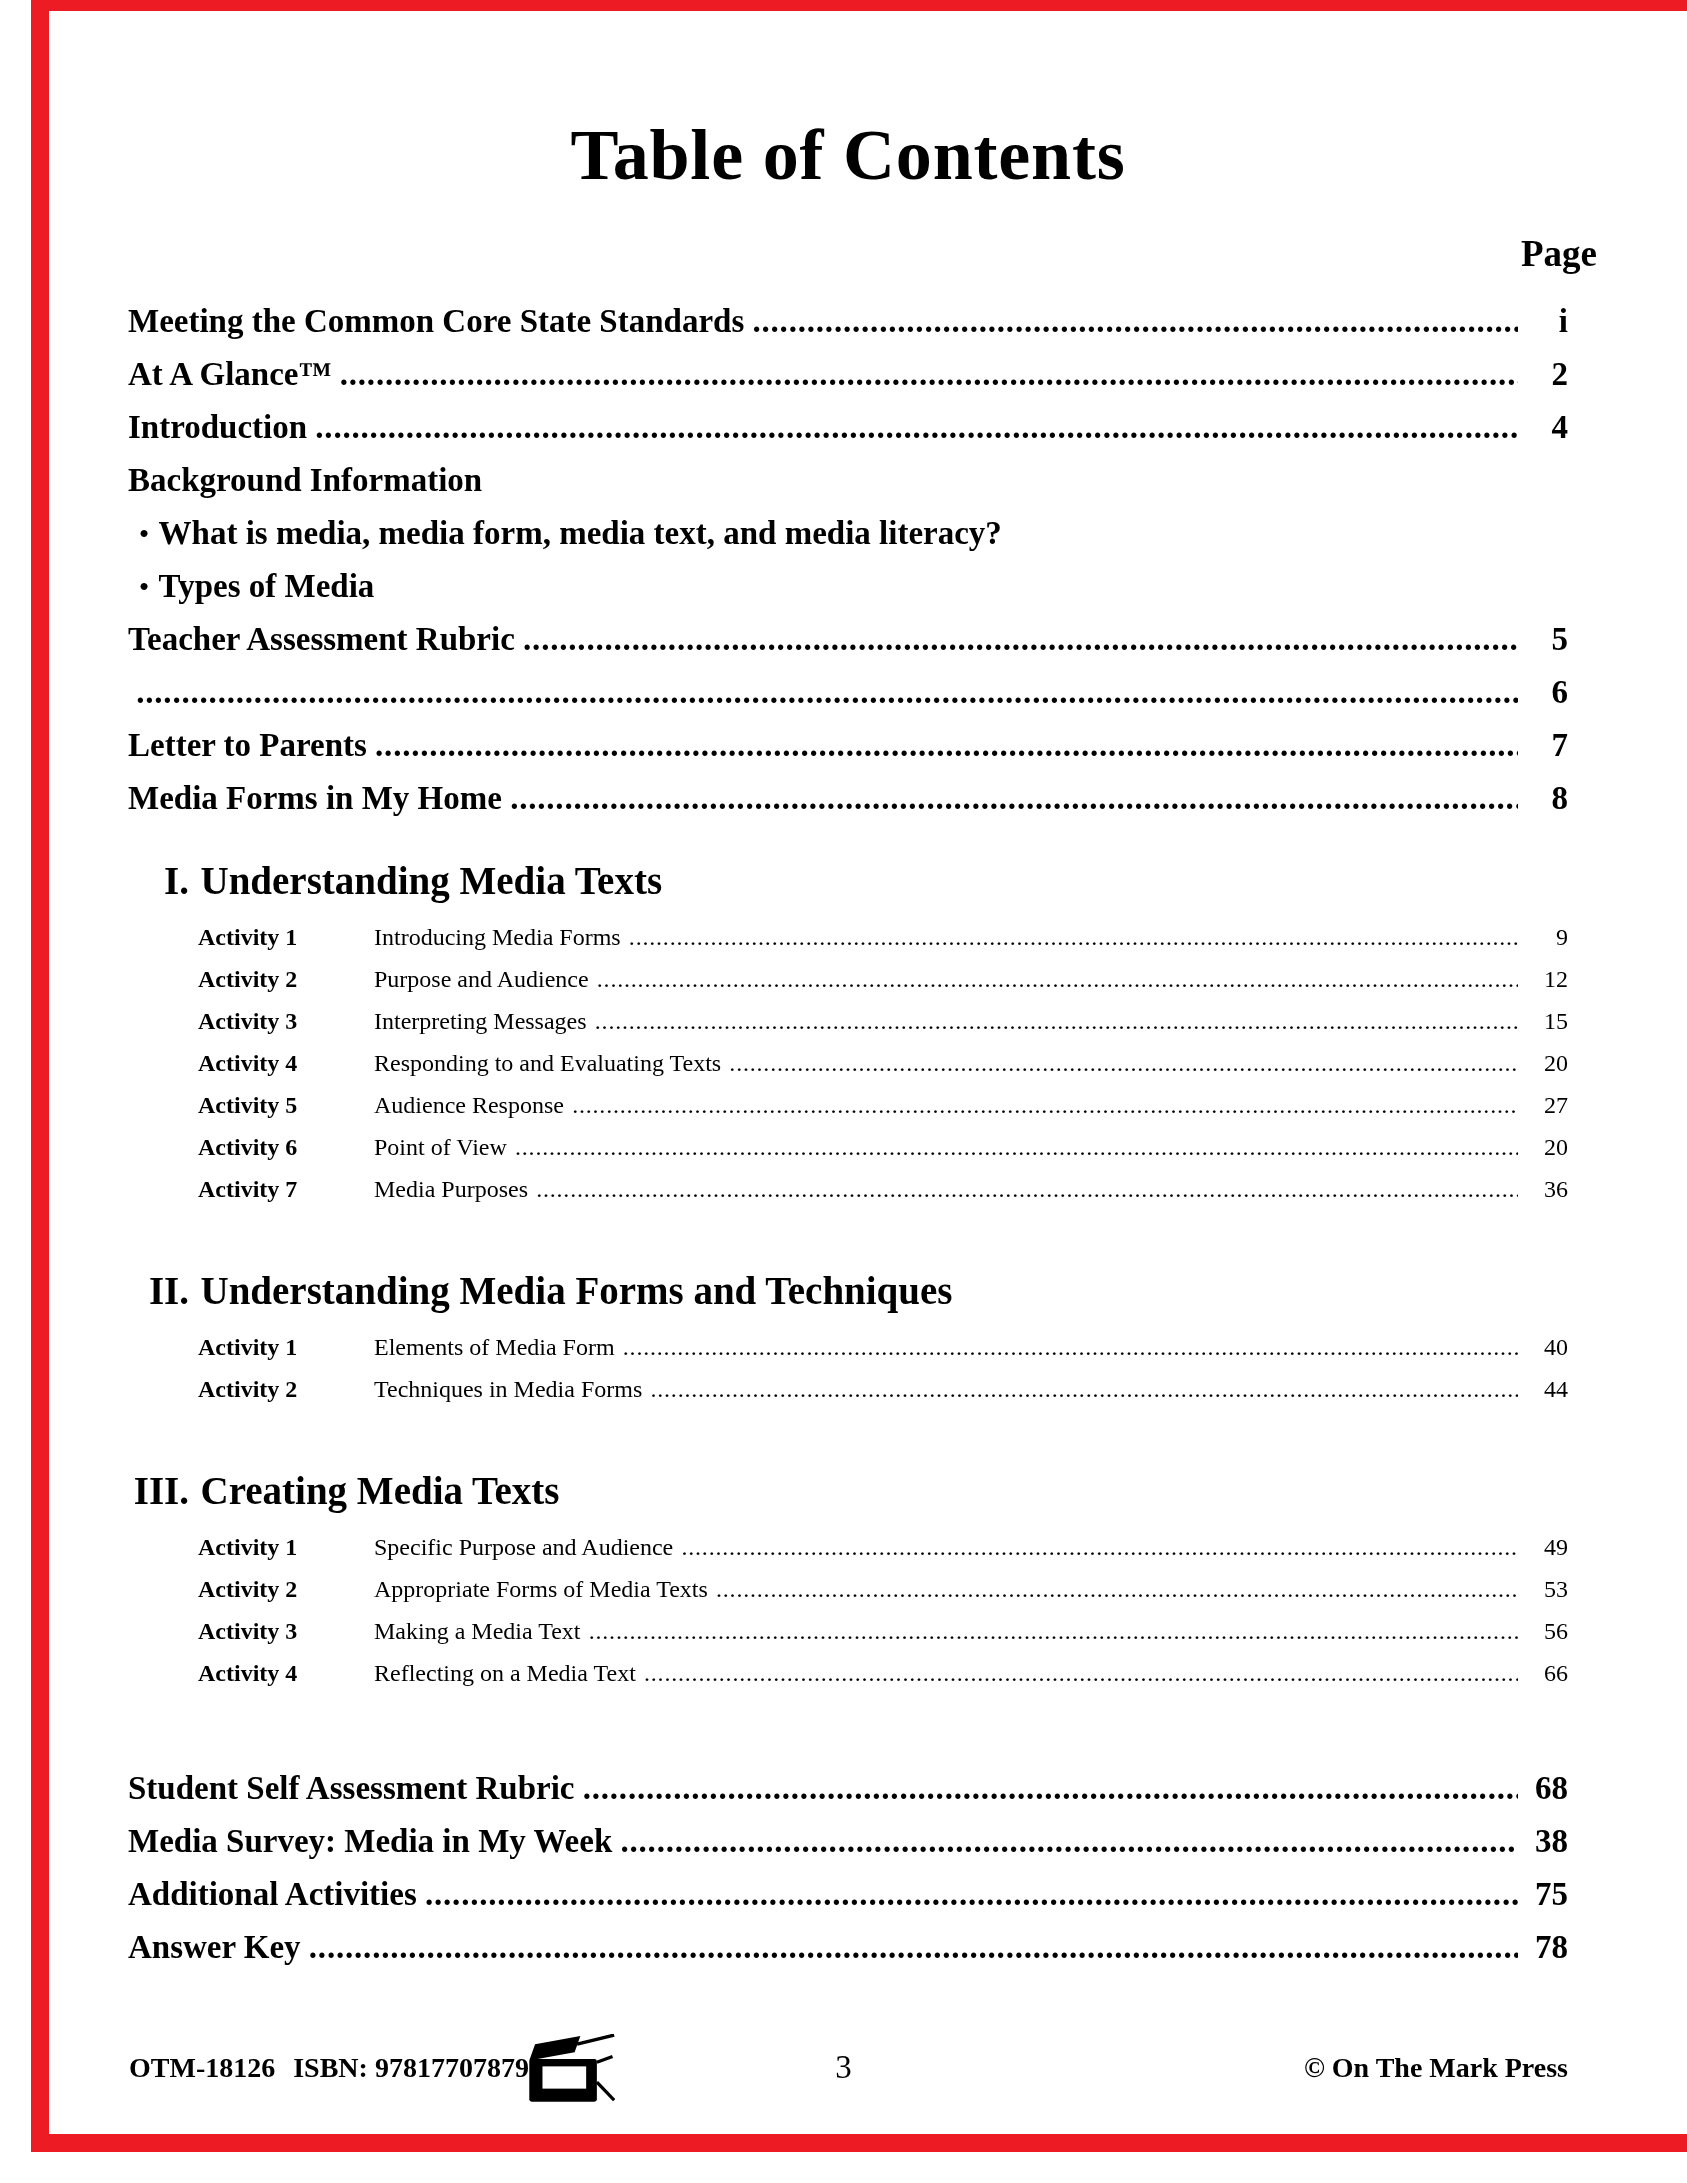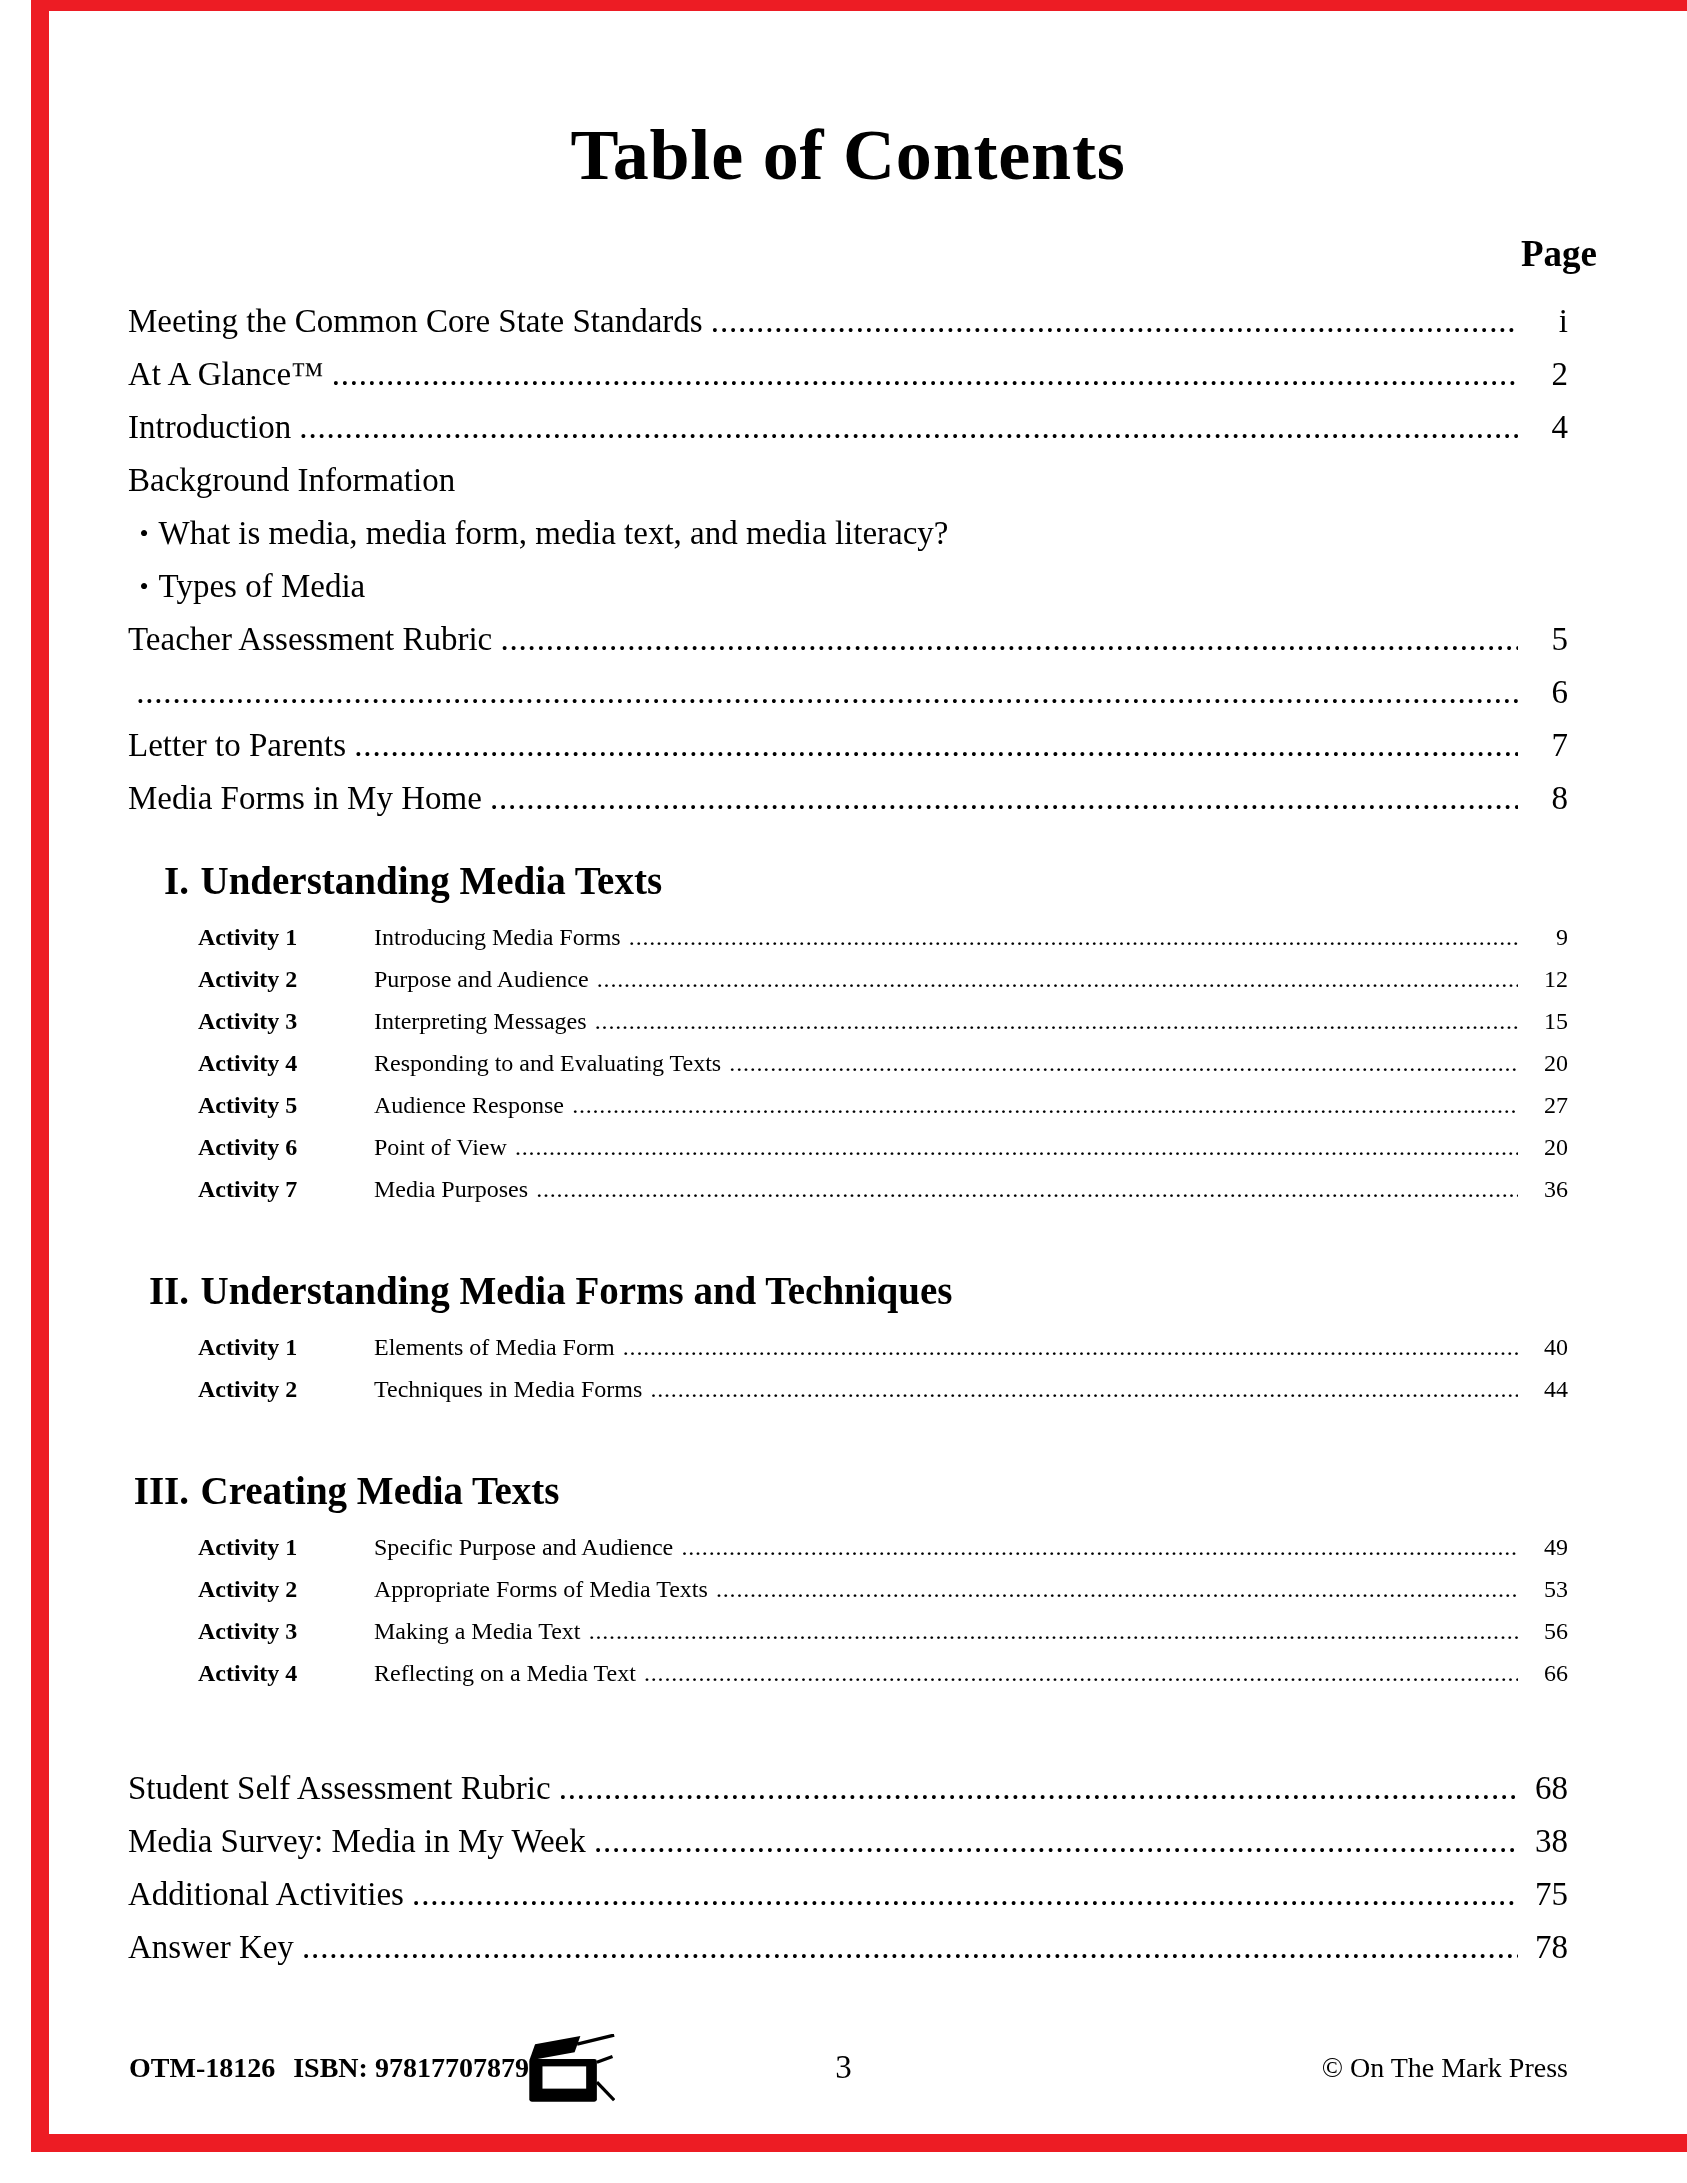--- a/index.html
+++ b/index.html
@@ -27,21 +27,21 @@
     margin-top:35px;margin-right:-29px;
     font-size:37px;font-weight:bold;text-align:right;
   }
 
   .toc-list{margin:0;}
   .toc-list.front{margin-top:20px;}
   .toc-list.back{margin-top:68px;}
 
   .toc-row{
     display:flex;align-items:flex-end;
-    height:53px;font-size:33px;line-height:53px;
+    height:53px;font-size:33px;line-height:53px;font-weight:bold;
   }
   .toc-row .bullet{flex:none;margin-left:11.5px;margin-right:10px;font-size:26px;}
   .label,.act-title{flex:none;white-space:nowrap;}
   .dots{
     flex:1;overflow:hidden;white-space:nowrap;
     margin-left:8.2px;margin-right:6.6px;letter-spacing:0.8px;
   }
   .pnum{flex:none;min-width:43px;text-align:right;white-space:nowrap;}
 
   .section{margin-top:58px;}
@@ -64,21 +64,21 @@
     font-size:28px;font-weight:bold;white-space:nowrap;
   }
   .footer-left .isbn{margin-left:18px;}
   .footer-icon{position:absolute;left:526px;top:1.6px;}
   .footer-page{
     position:absolute;left:0;width:1687px;top:16.5px;
     text-align:center;font-size:33px;
   }
   .footer-right{
     position:absolute;right:119px;top:20px;
-    font-size:28px;font-weight:normal;white-space:nowrap;
+    font-size:28px;font-weight:bold;white-space:nowrap;
   }
 </style>
 </head>
 <body>
 
 <div class="sheet">
 
   <div class="redbar red-top" style="background: rgb(237, 28, 36);"></div>
   <div class="redbar red-left" style="background: rgb(237, 28, 36);"></div>
   <div class="redbar red-bottom" style="background: rgb(237, 28, 36);"></div>

